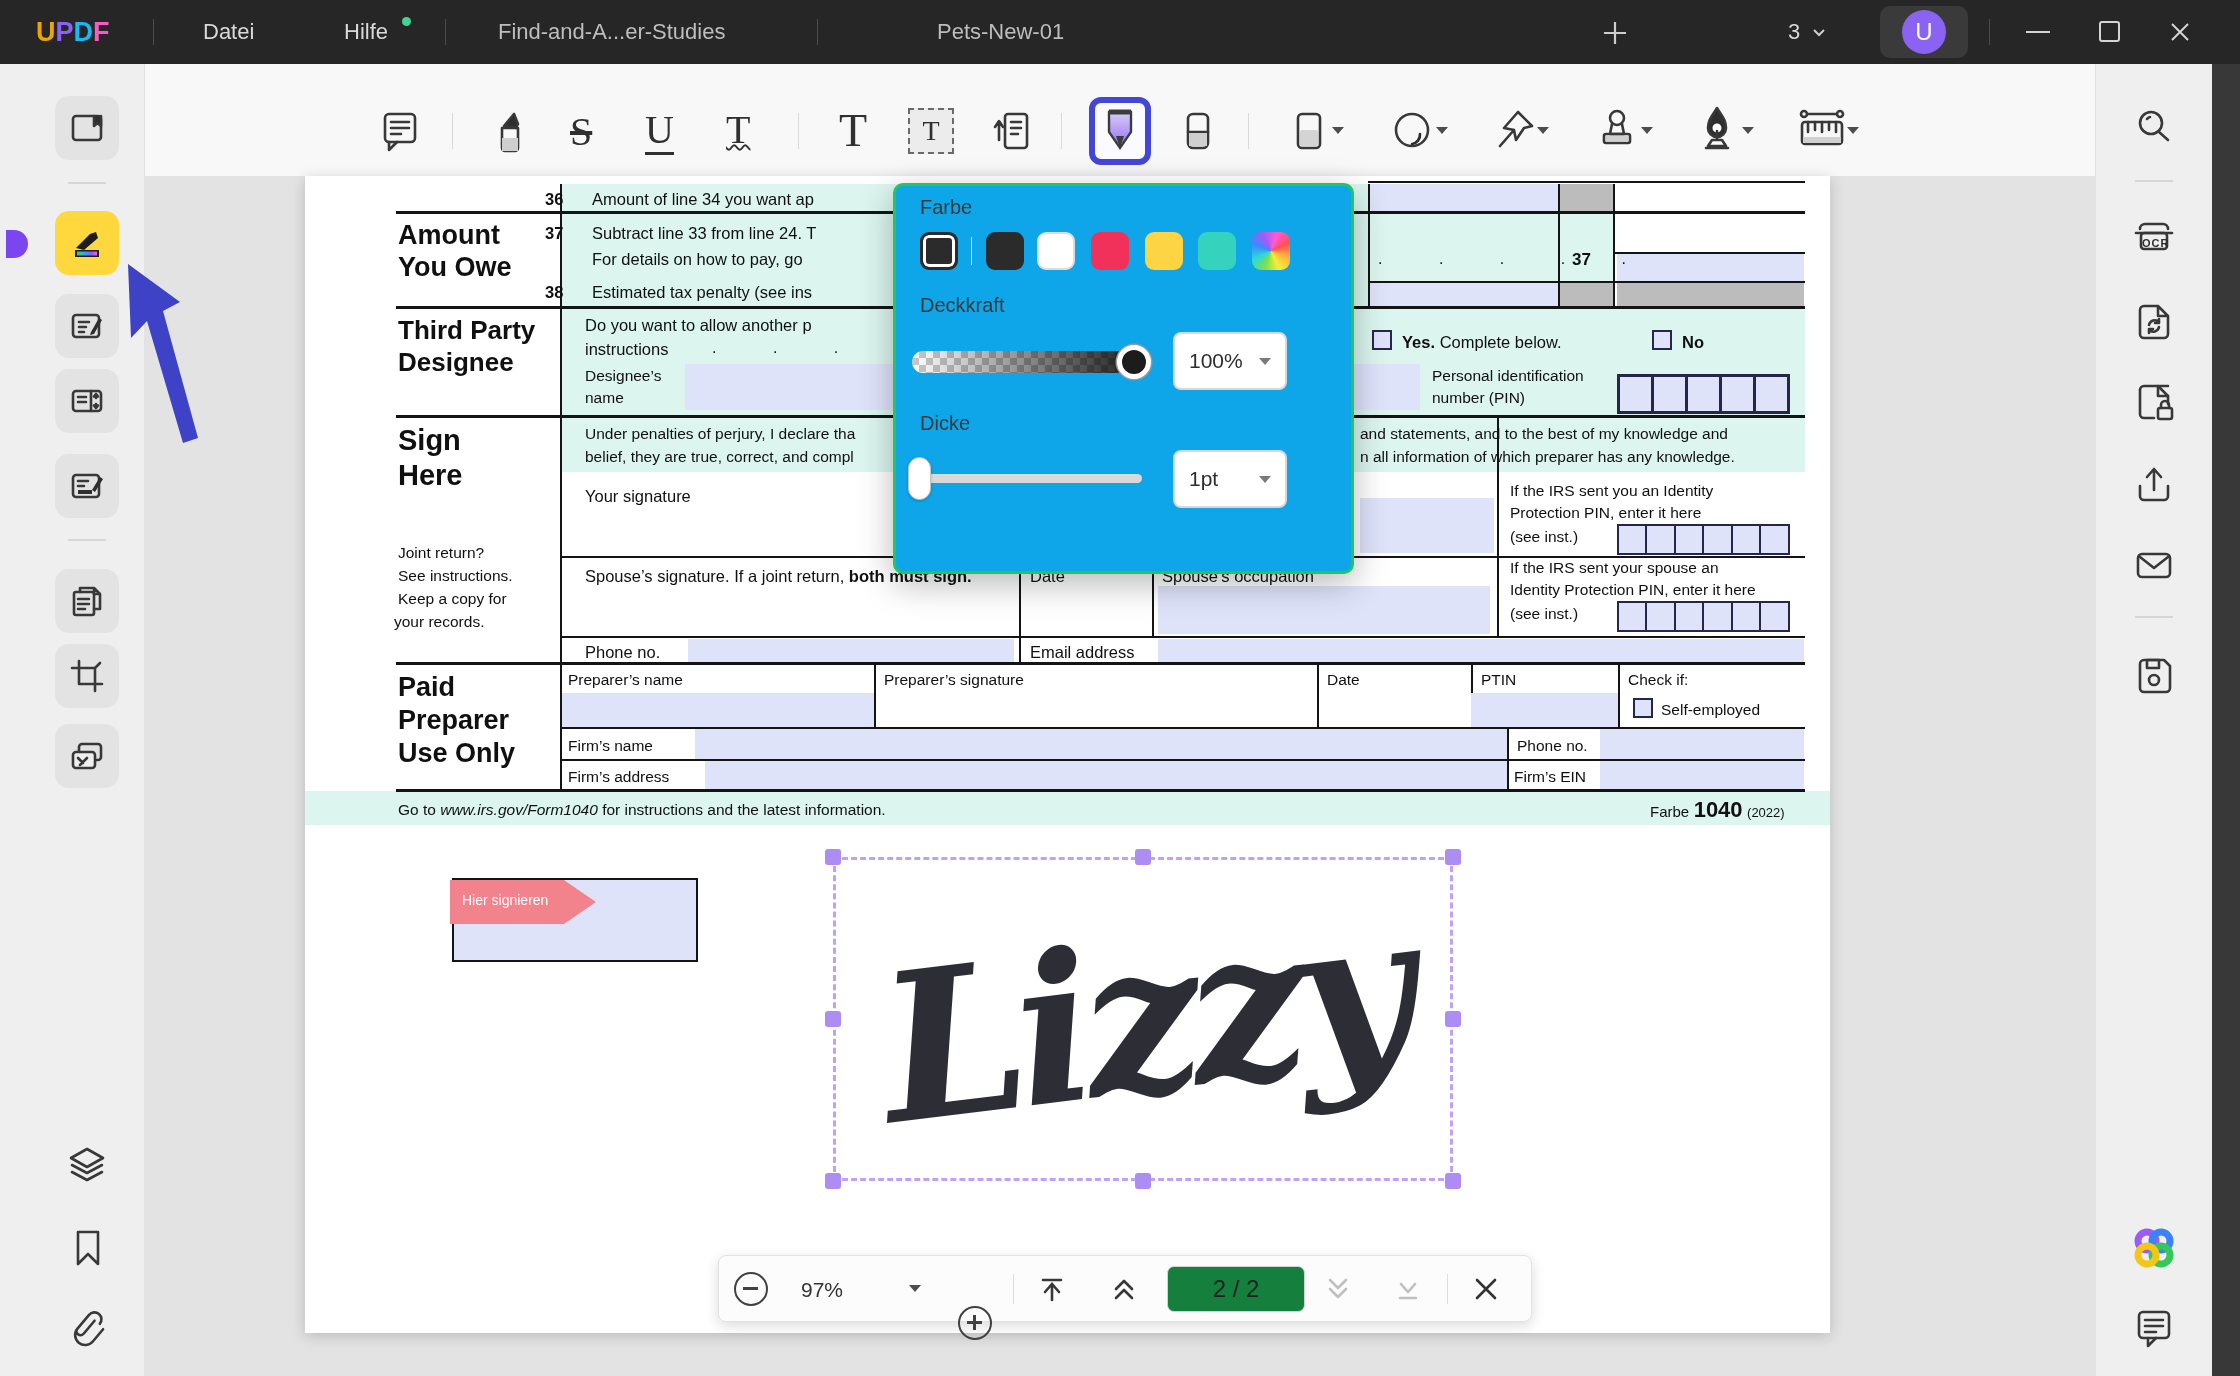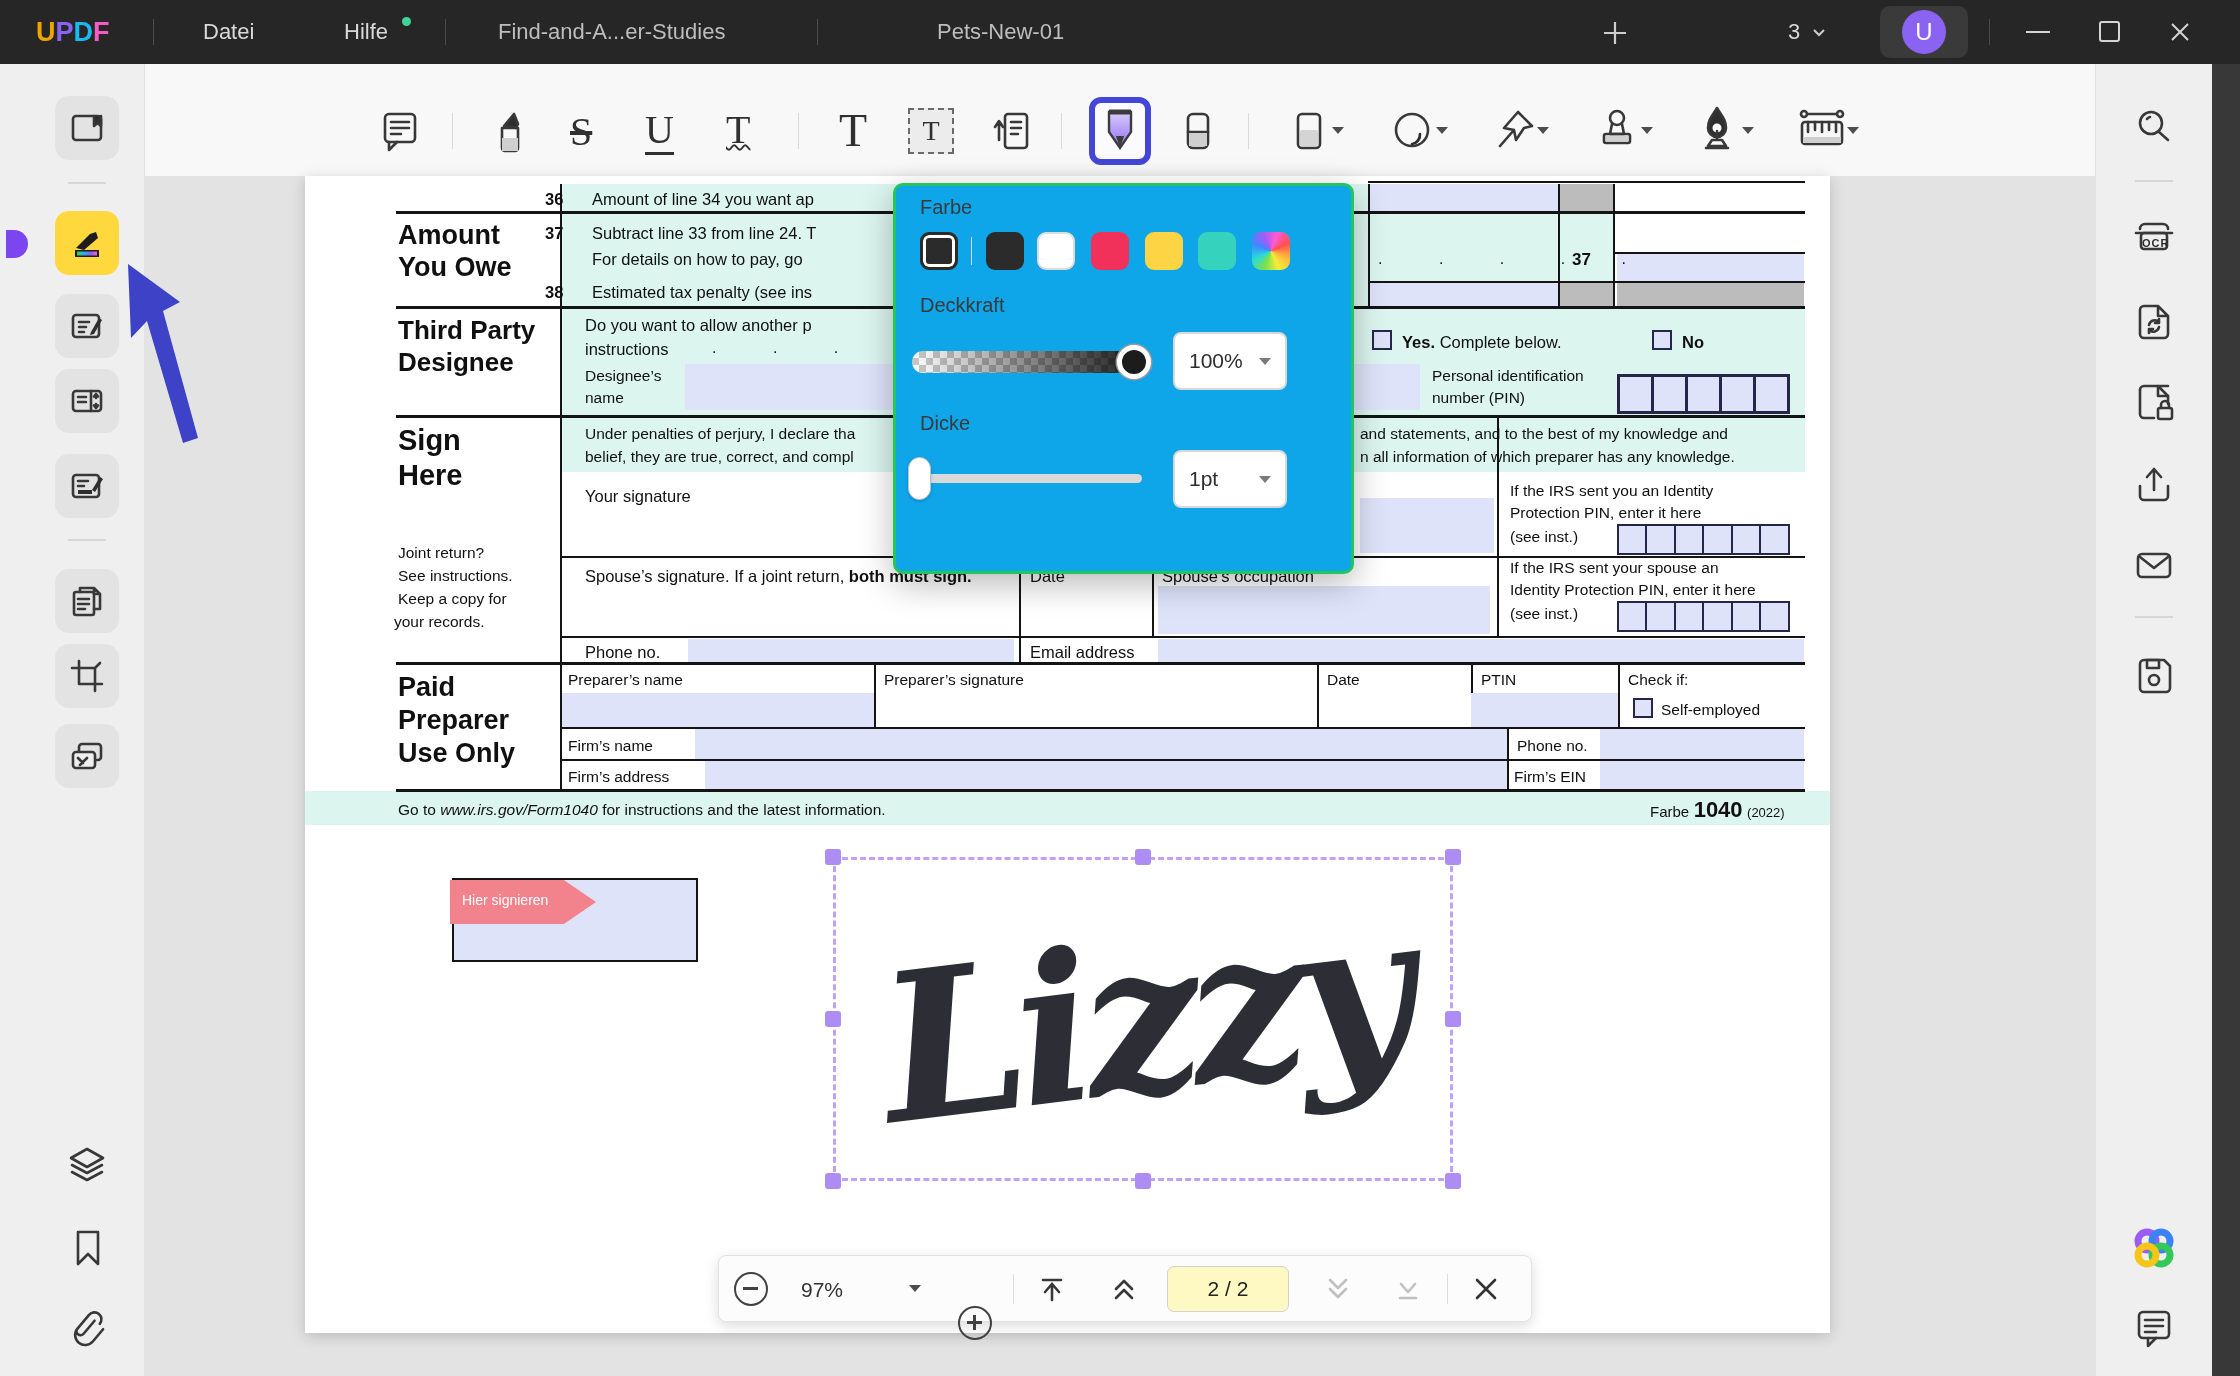--- a/index.html
+++ b/index.html
@@ -539,21 +539,21 @@
       <div style="position:absolute;left:7px;top:13px;width:15px;height:2.5px;background:#414141"></div>
       <div style="position:absolute;left:13.2px;top:7px;width:2.5px;height:15px;background:#414141"></div>
     </div>
     <div class="abs" style="left:294px;top:18px;width:1px;height:30px;background:#ddd"></div>
     <svg class="abs" style="left:316px;top:16px" width="34" height="34" viewBox="0 0 34 34">
         <path d="M8 8 H26 M17 28 V13 M10 20 L17 12 L24 20" stroke="#383838" stroke-width="2.6" fill="none" stroke-linecap="round"></path>
       </svg>
     <svg class="abs" style="left:388px;top:16px" width="34" height="34" viewBox="0 0 34 34">
         <path d="M9 17 L17 9 L25 17 M9 26 L17 18 L25 26" stroke="#383838" stroke-width="2.6" fill="none" stroke-linecap="round" stroke-linejoin="round"></path>
       </svg>
-    <div class="abs" style="left:448px;top:10px;width:122px;height:46px;background:#fef9c3;border:1.5px solid #d2d2d2;border-radius:7px;display:flex;align-items:center;justify-content:center;font-size:21px;color:#222">2 / 2</div>
+    <div class="abs" style="left:448px;top:10px;width:138px;height:46px;background:#15803d;border:1.5px solid #d2d2d2;border-radius:7px;display:flex;align-items:center;justify-content:center;font-size:24px;color:#222">2 / 2</div>
     <svg class="abs" style="left:602px;top:16px" width="34" height="34" viewBox="0 0 34 34">
         <path d="M9 8 L17 16 L25 8 M9 17 L17 25 L25 17" stroke="#c0c0c0" stroke-width="2.6" fill="none" stroke-linecap="round" stroke-linejoin="round"></path>
       </svg>
     <svg class="abs" style="left:672px;top:16px" width="34" height="34" viewBox="0 0 34 34">
         <path d="M10 12 L17 20 L24 12 M9 26 H25" stroke="#c0c0c0" stroke-width="2.6" fill="none" stroke-linecap="round" stroke-linejoin="round"></path>
       </svg>
     <div class="abs" style="left:728px;top:18px;width:1px;height:30px;background:#ddd"></div>
     <svg class="abs" style="left:752px;top:18px" width="30" height="30" viewBox="0 0 30 30">
         <path d="M6 6 L24 24 M24 6 L6 24" stroke="#333" stroke-width="2.6" fill="none" stroke-linecap="round"></path>
       </svg>

